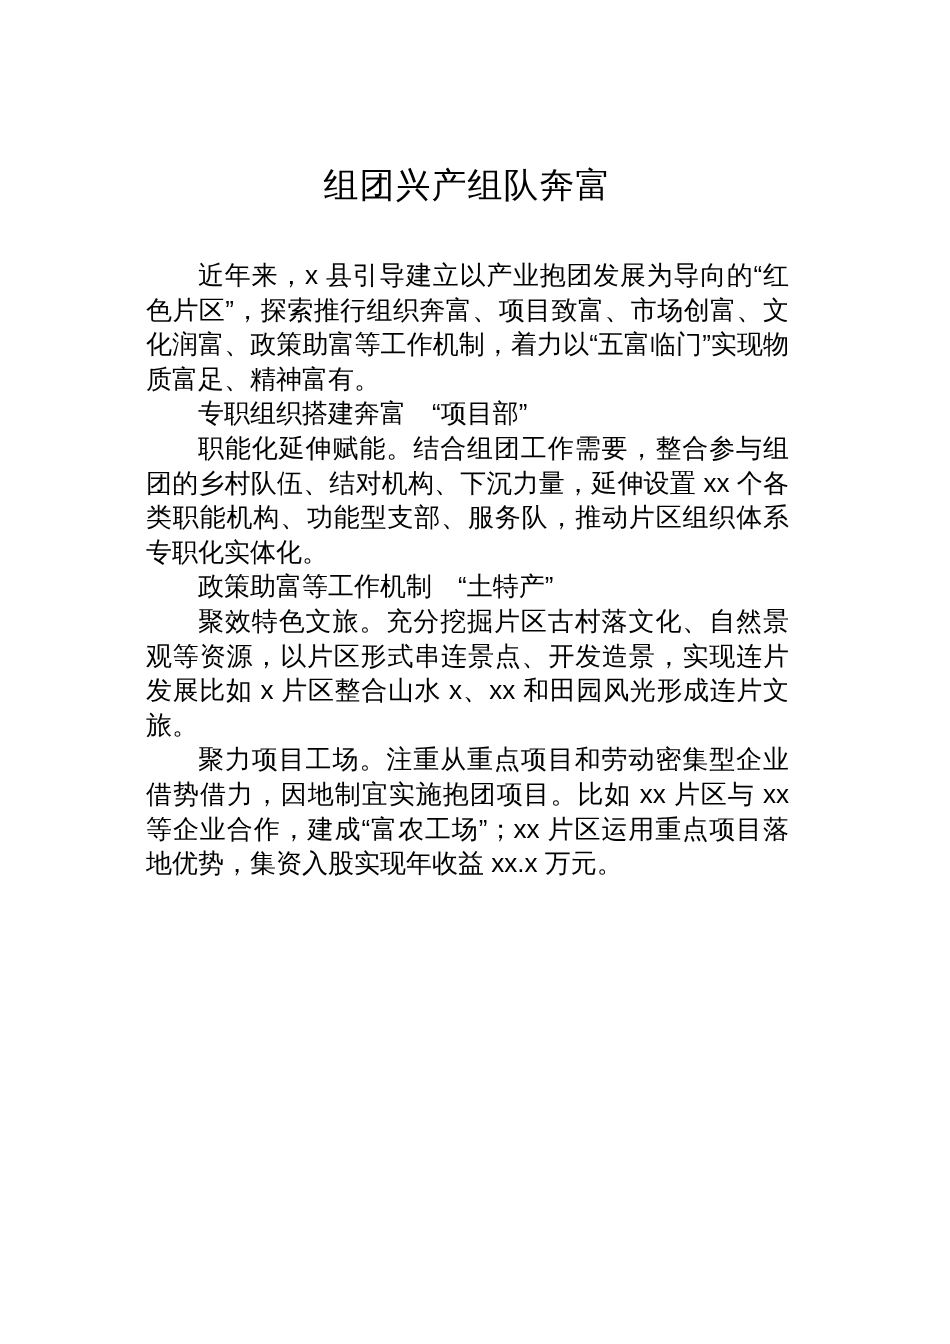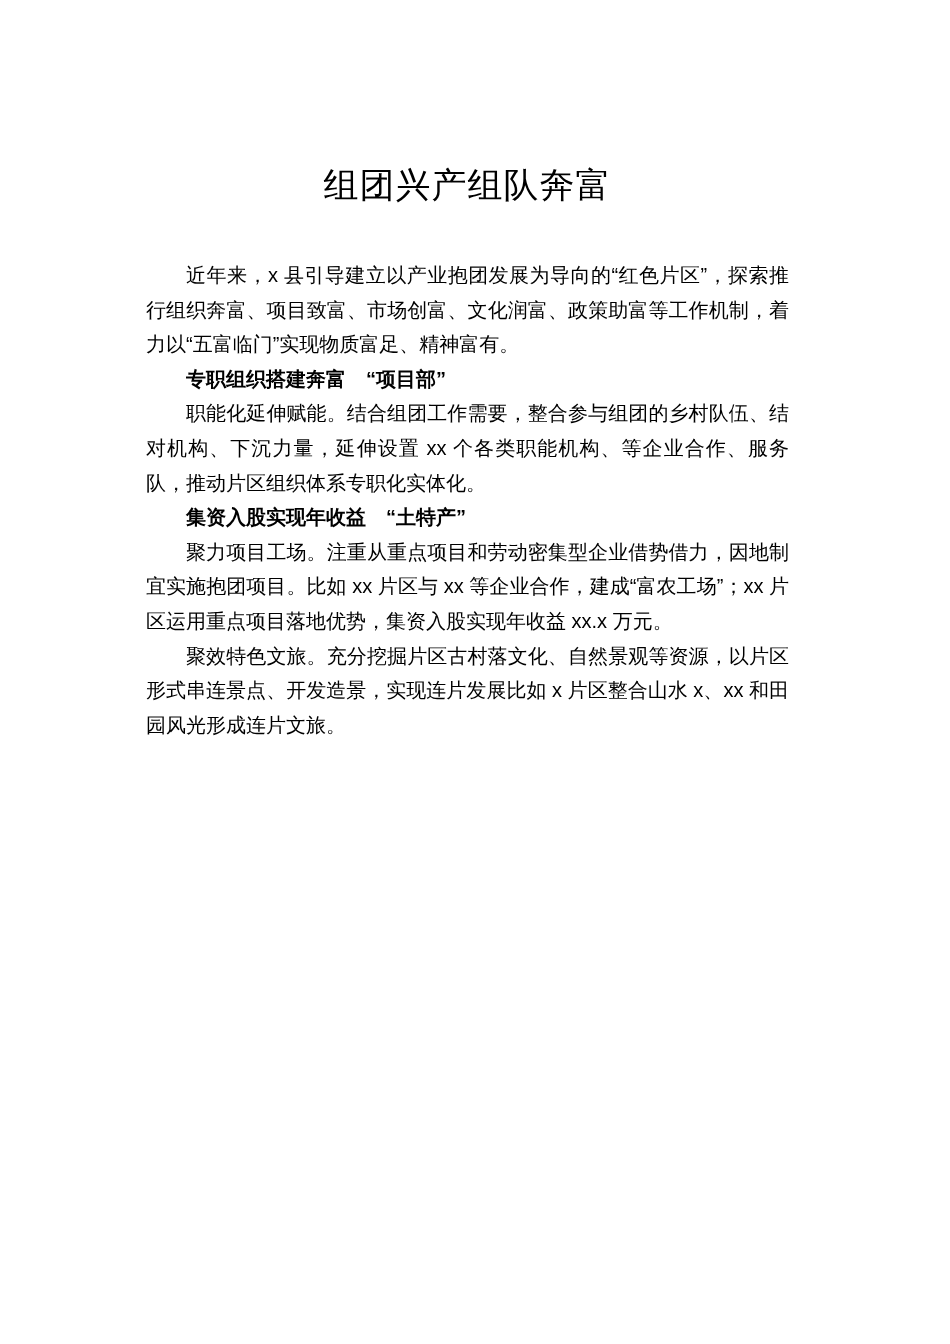--- a/index.html
+++ b/index.html
@@ -22,40 +22,40 @@
     margin: 0 0 50px 0;
     font-size: 35px;
     line-height: 46px;
     font-weight: 400;
     text-align: center;
     letter-spacing: 1px;
     white-space: nowrap;
   }
   .doc-body p {
     margin: 0;
-    font-size: 20px;
+    font-size: 26px;
     line-height: 34.6px;
     text-align: justify;
     text-indent: 2em;
     word-break: break-all;
   }
   .doc-body p.heading {
-    font-weight: 700;
+    font-weight: 400;
     text-align: left;
   }
   .doc-body p.para {
     font-weight: 400;
   }
 </style>
 </head>
 <body>
 
 <div class="page">
   <h1 class="doc-title">组团兴产组队奔富</h1>
   <div class="doc-body" id="doc-body">
       <p class="para">近年来，x 县引导建立以产业抱团发展为导向的“红色片区”，探索推行组织奔富、项目致富、市场创富、文化润富、政策助富等工作机制，着力以“五富临门”实现物质富足、精神富有。</p>
       <p class="heading">专职组织搭建奔富　“项目部”</p>
-      <p class="para">职能化延伸赋能。结合组团工作需要，整合参与组团的乡村队伍、结对机构、下沉力量，延伸设置 xx 个各类职能机构、等企业合作、服务队，推动片区组织体系专职化实体化。</p>
-      <p class="heading">集资入股实现年收益　“土特产”</p>
+      <p class="para">职能化延伸赋能。结合组团工作需要，整合参与组团的乡村队伍、结对机构、下沉力量，延伸设置 xx 个各类职能机构、功能型支部、服务队，推动片区组织体系专职化实体化。</p>
+      <p class="heading">政策助富等工作机制　“土特产”</p>
+      <p class="para">聚效特色文旅。充分挖掘片区古村落文化、自然景观等资源，以片区形式串连景点、开发造景，实现连片发展比如 x 片区整合山水 x、xx 和田园风光形成连片文旅。</p>
       <p class="para">聚力项目工场。注重从重点项目和劳动密集型企业借势借力，因地制宜实施抱团项目。比如 xx 片区与 xx 等企业合作，建成“富农工场”；xx 片区运用重点项目落地优势，集资入股实现年收益 xx.x 万元。</p>
-      <p class="para">聚效特色文旅。充分挖掘片区古村落文化、自然景观等资源，以片区形式串连景点、开发造景，实现连片发展比如 x 片区整合山水 x、xx 和田园风光形成连片文旅。</p>
     </div>
 </div>
 
 </body></html>

